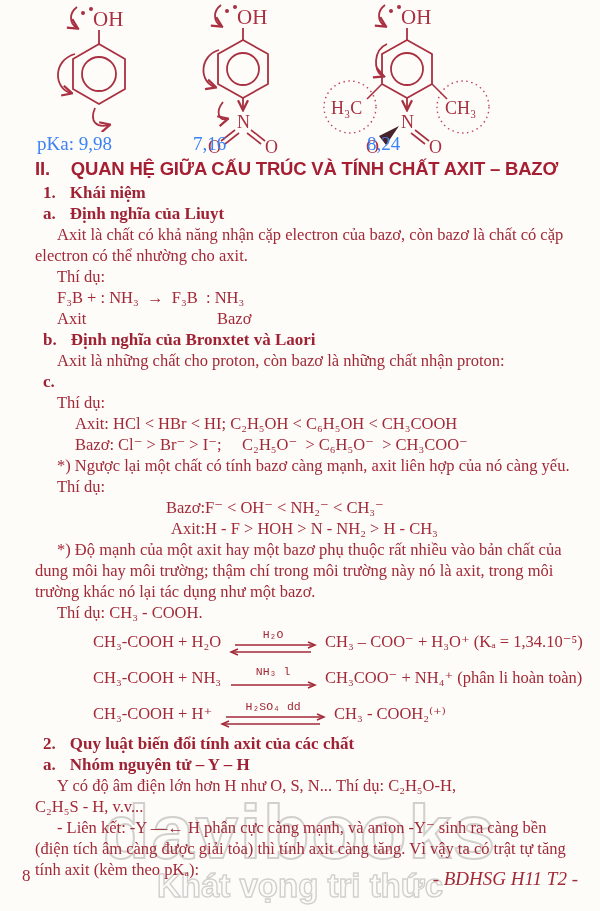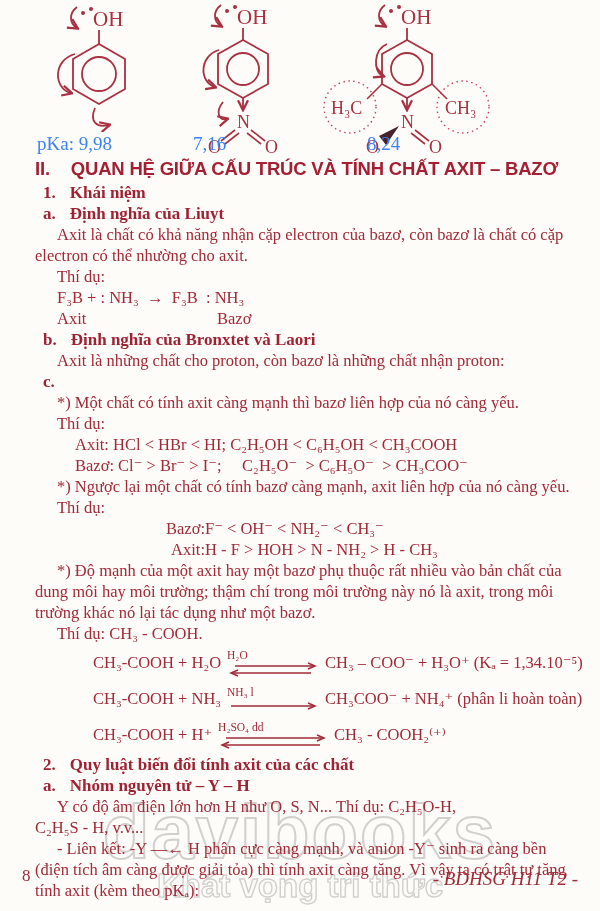--- a/index.html
+++ b/index.html
@@ -20,21 +20,21 @@
   .t{font-size:16.5px;line-height:21px;margin:0 20px;white-space:pre-wrap;}
   .ind{text-indent:22px;}
   .ml1{margin-left:42px;}
   .ml2{margin-left:60px;}
   .pair{display:flex;font-size:16.5px;line-height:21px;margin-left:82px;text-align:right;}
   .pair .lbl{width:108px;}
   .f3b-labels{display:flex;font-size:16.5px;line-height:21px;margin-left:42px;}
   .f3b-labels span:first-child{width:160px;}
   
   .eq{display:flex;align-items:center;margin:2px 0 2px 78px;font-size:16.5px;height:34px;}
-  .arrowbox{display:inline-flex;flex-direction:column;align-items:flex-start;margin:0 6px;}
+  .arrowbox{display:inline-flex;flex-direction:column;align-items:center;margin:0 6px;font-family:Liberation Mono, monospace;}
   .arrowbox .albl{font-size:11.5px;line-height:11px;margin-bottom:1px;}
   
   #wm{position:absolute;left:0;top:792px;width:600px;z-index:1;text-align:center;
       font-family:"Liberation Sans","DejaVu Sans",sans-serif;pointer-events:none;}
   #wm .wm1{font-size:76px;font-weight:bold;letter-spacing:2px;color:transparent;
            -webkit-text-stroke:2px #d2d0cc;line-height:80px;}
   #wm .wm2{font-size:33px;font-weight:bold;color:transparent;
            -webkit-text-stroke:1.4px #d2d0cc;line-height:36px;margin-top:-4px;}
   
   #pgnum{position:absolute;left:22px;top:866px;font-size:17px;z-index:2;}
@@ -152,21 +152,20 @@
       <span>Bazơ</span>
     </div>
     <div class="sec">
       <span>b.</span>
       <span>Định nghĩa của Bronxtet và Laori</span>
     </div>
     <p class="t ind">Axit là những chất cho proton, còn bazơ là những chất nhận proton:</p>
     <div class="sec">
       <span>c.</span>
     </div>
-    <p class="t ind">*) Một chất có tính axit càng mạnh thì bazơ liên hợp của nó càng yếu.</p>
     <p class="t ml1">Thí dụ:</p>
     <p class="t ml2">Axit: HCl &lt; HBr &lt; HI; C₂H₅OH &lt; C₆H₅OH &lt; CH₃COOH</p>
     <p class="t ml2">Bazơ: Cl⁻ &gt; Br⁻ &gt; I⁻;     C₂H₅O⁻  &gt; C₆H₅O⁻  &gt; CH₃COO⁻</p>
     <p class="t ind">*) Ngược lại một chất có tính bazơ càng mạnh, axit liên hợp của nó càng yếu.</p>
     <p class="t ml1">Thí dụ:</p>
     <div class="pair">
       <span class="lbl">Bazơ:</span>
       <span>F⁻  &lt; OH⁻  &lt; NH₂⁻ &lt; CH₃⁻</span>
     </div>
     <div class="pair">

